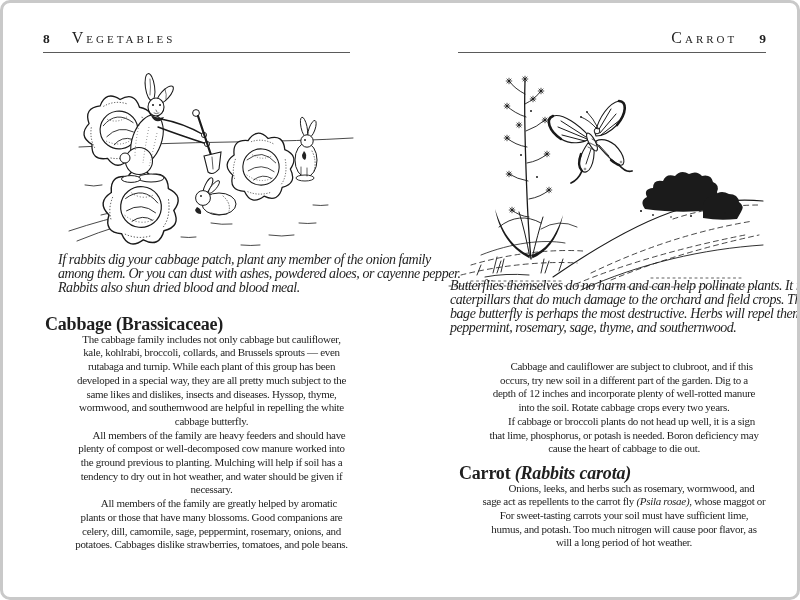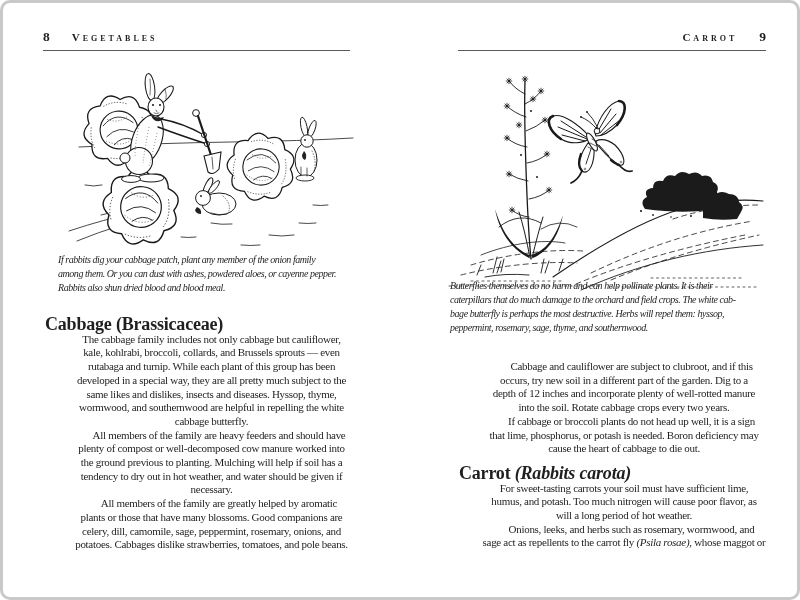--- a/index.html
+++ b/index.html
@@ -5,31 +5,31 @@
   html,body{margin:0;padding:0;background:#ffffff;}
   .screen{
     position:relative;width:800px;height:600px;box-sizing:border-box;
     background:#ffffff;border:3px solid #c9c9c9;border-radius:10px;overflow:hidden;
     font-family:"Liberation Serif", "DejaVu Serif", serif;color:#1f1f1f;
   }
   
   .pg-header{position:absolute;top:26px;display:flex;align-items:baseline;
     border-bottom:1.5px solid #5a5a5a;padding-bottom:5px;}
   .pg-header .num{font-weight:bold;font-size:13.5px;}
-  .pg-header .title{font-variant:small-caps;letter-spacing:3px;font-weight:700;font-size:11px;}
+  .pg-header .title{font-variant:small-caps;letter-spacing:3px;font-weight:400;font-size:16px;}
   #hdr-left{left:40px;width:307px;}
   #hdr-left .title{margin-left:22px;}
   #hdr-right{left:455px;width:308px;justify-content:flex-end;}
   #hdr-right .num{margin-left:22px;}
   
   .illus{position:absolute;}
   #illus-left{left:58px;top:52px;}
   #illus-right{left:438px;top:56px;}
   
-  .caption{position:absolute;margin:0;font-style:italic;font-size:10px;
+  .caption{position:absolute;margin:0;font-style:italic;font-size:14px;
     letter-spacing:-0.45px;line-height:13.9px;white-space:nowrap;}
   #cap-left{left:55px;top:250px;}
   #cap-right{left:447px;top:276px;}
   
   .textcol{position:absolute;font-size:11px;letter-spacing:-0.3px;line-height:13.7px;white-space:nowrap;}
   #col-left{left:42px;top:315px;width:318px;}
   #col-right{left:456px;top:357px;width:318px;}
   h2.sect{margin:0 0 1px 0;font-size:18px;font-weight:bold;letter-spacing:-0.2px;}
   h2.sect .species-roman{font-weight:bold;font-style:normal;}
   h2.sect .species-italic{font-weight:bold;font-style:italic;}
@@ -290,18 +290,18 @@
   <div class="textcol" id="col-right">
     <div class="bodyblock">
       <p class="para ind">Cabbage and cauliflower are subject to clubroot, and if this<br>occurs, try new soil in a different part of the garden. Dig to a<br>depth of 12 inches and incorporate plenty of well-rotted manure<br>into the soil. Rotate cabbage crops every two years.</p>
       <p class="para ind">If cabbage or broccoli plants do not head up well, it is a sign<br>that lime, phosphorus, or potash is needed. Boron deficiency may<br>cause the heart of cabbage to die out.</p>
     </div>
     <h2 class="sect">
       <span>Carrot</span>
       <span class="species-italic">(Rabbits carota)</span>
     </h2>
     <div class="bodyblock">
+      <p class="para ind">Onions, leeks, and herbs such as rosemary, wormwood, and<br>sage act as repellents to the carrot fly <i>(Psila rosae)</i>, whose maggot or</p>
       <p class="para">For sweet-tasting carrots your soil must have sufficient lime,<br>humus, and potash. Too much nitrogen will cause poor flavor, as<br>will a long period of hot weather.</p>
-      <p class="para ind">Onions, leeks, and herbs such as rosemary, wormwood, and<br>sage act as repellents to the carrot fly <i>(Psila rosae)</i>, whose maggot or</p>
     </div>
   </div>
 
 </div>
 
 </body></html>

